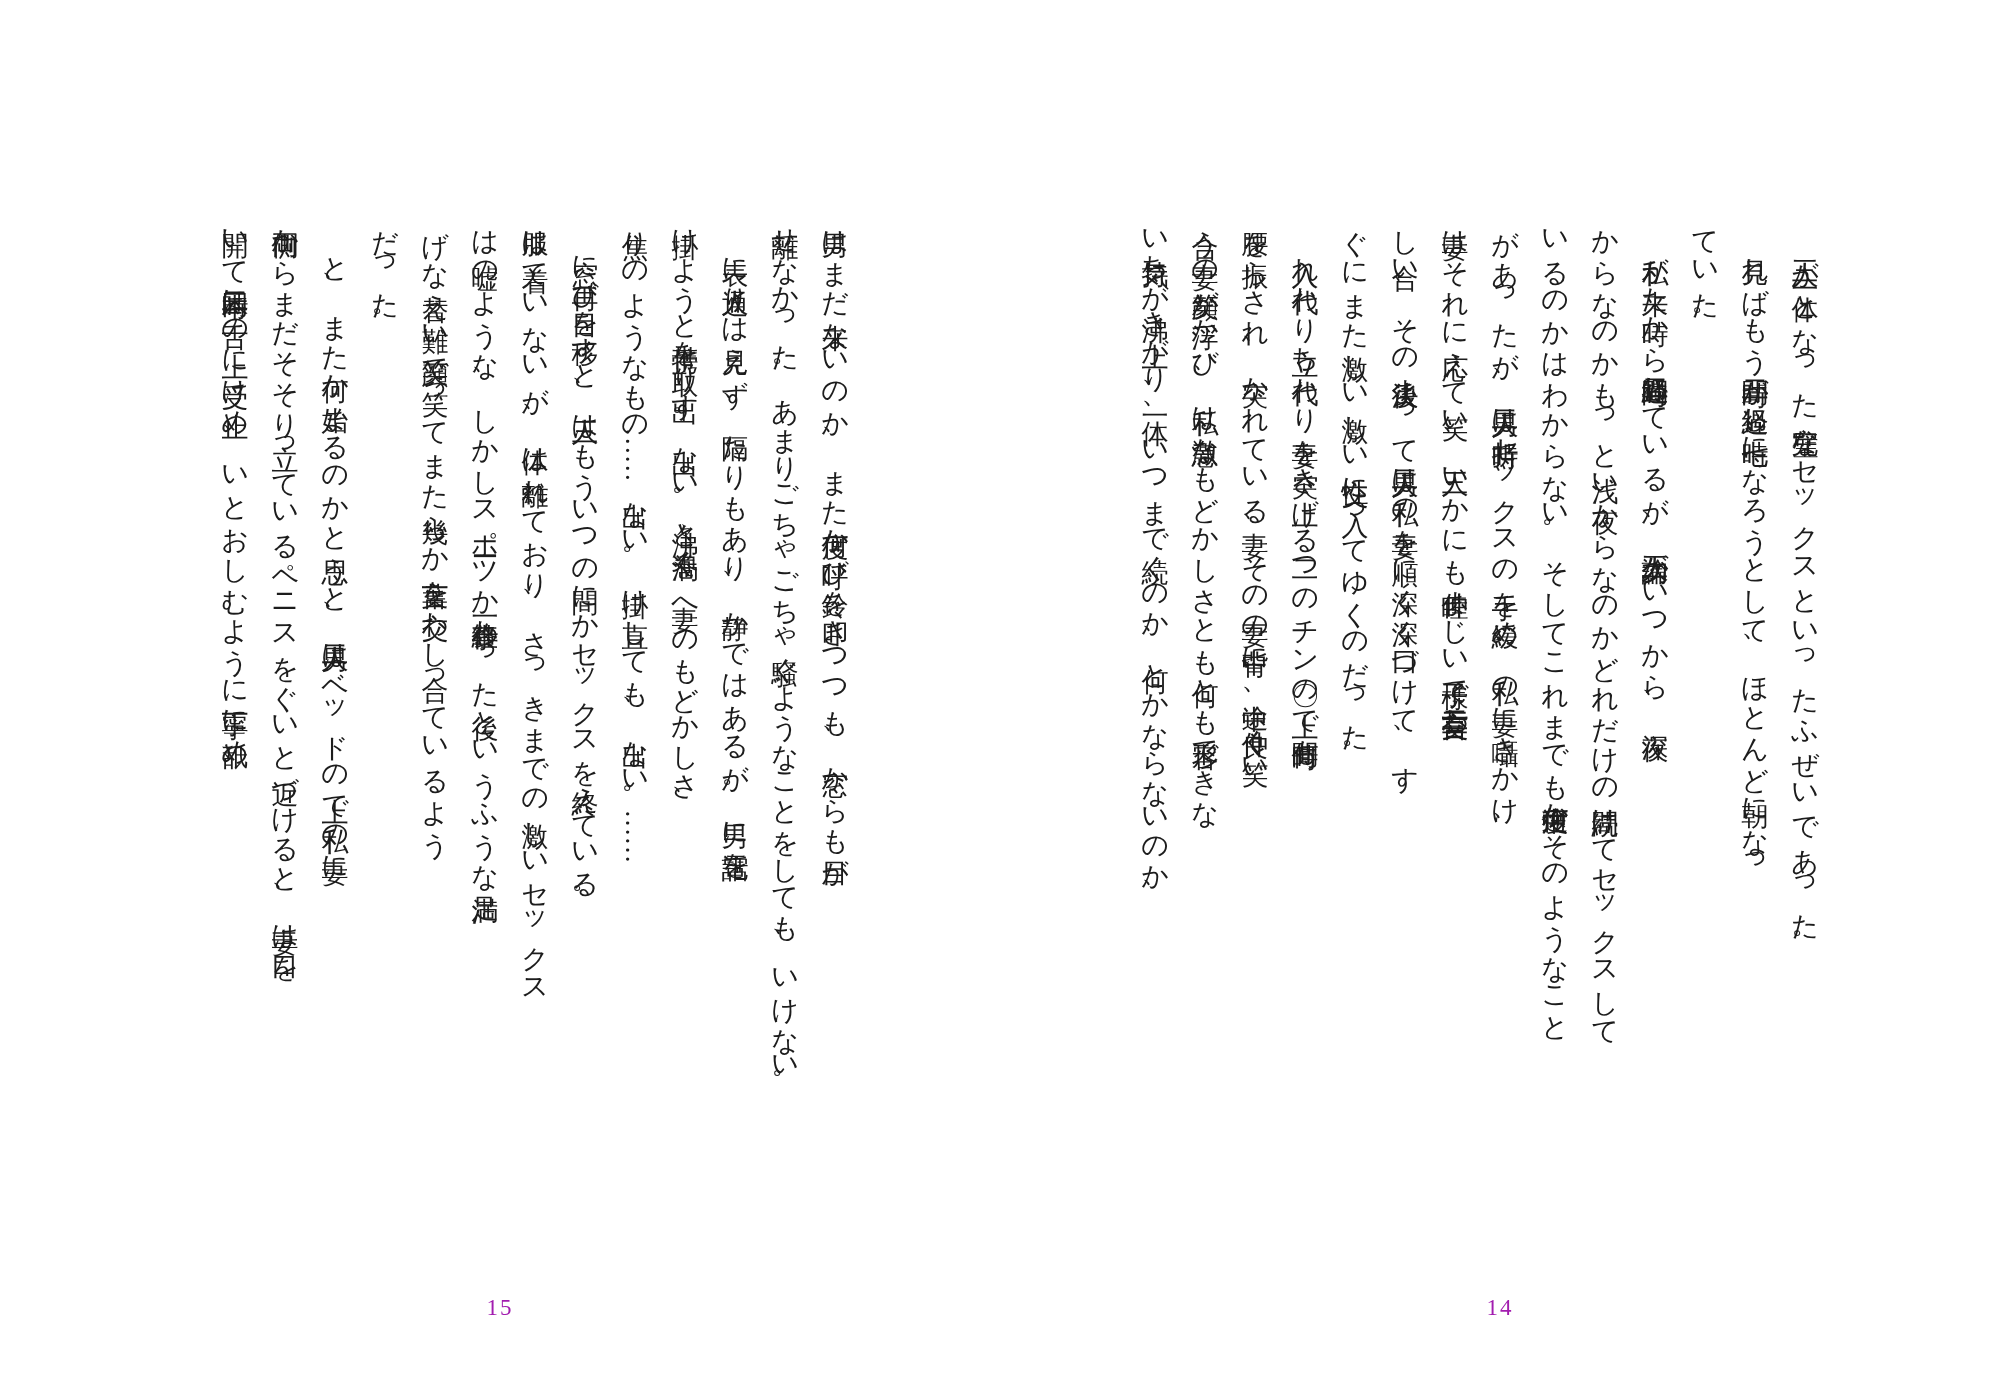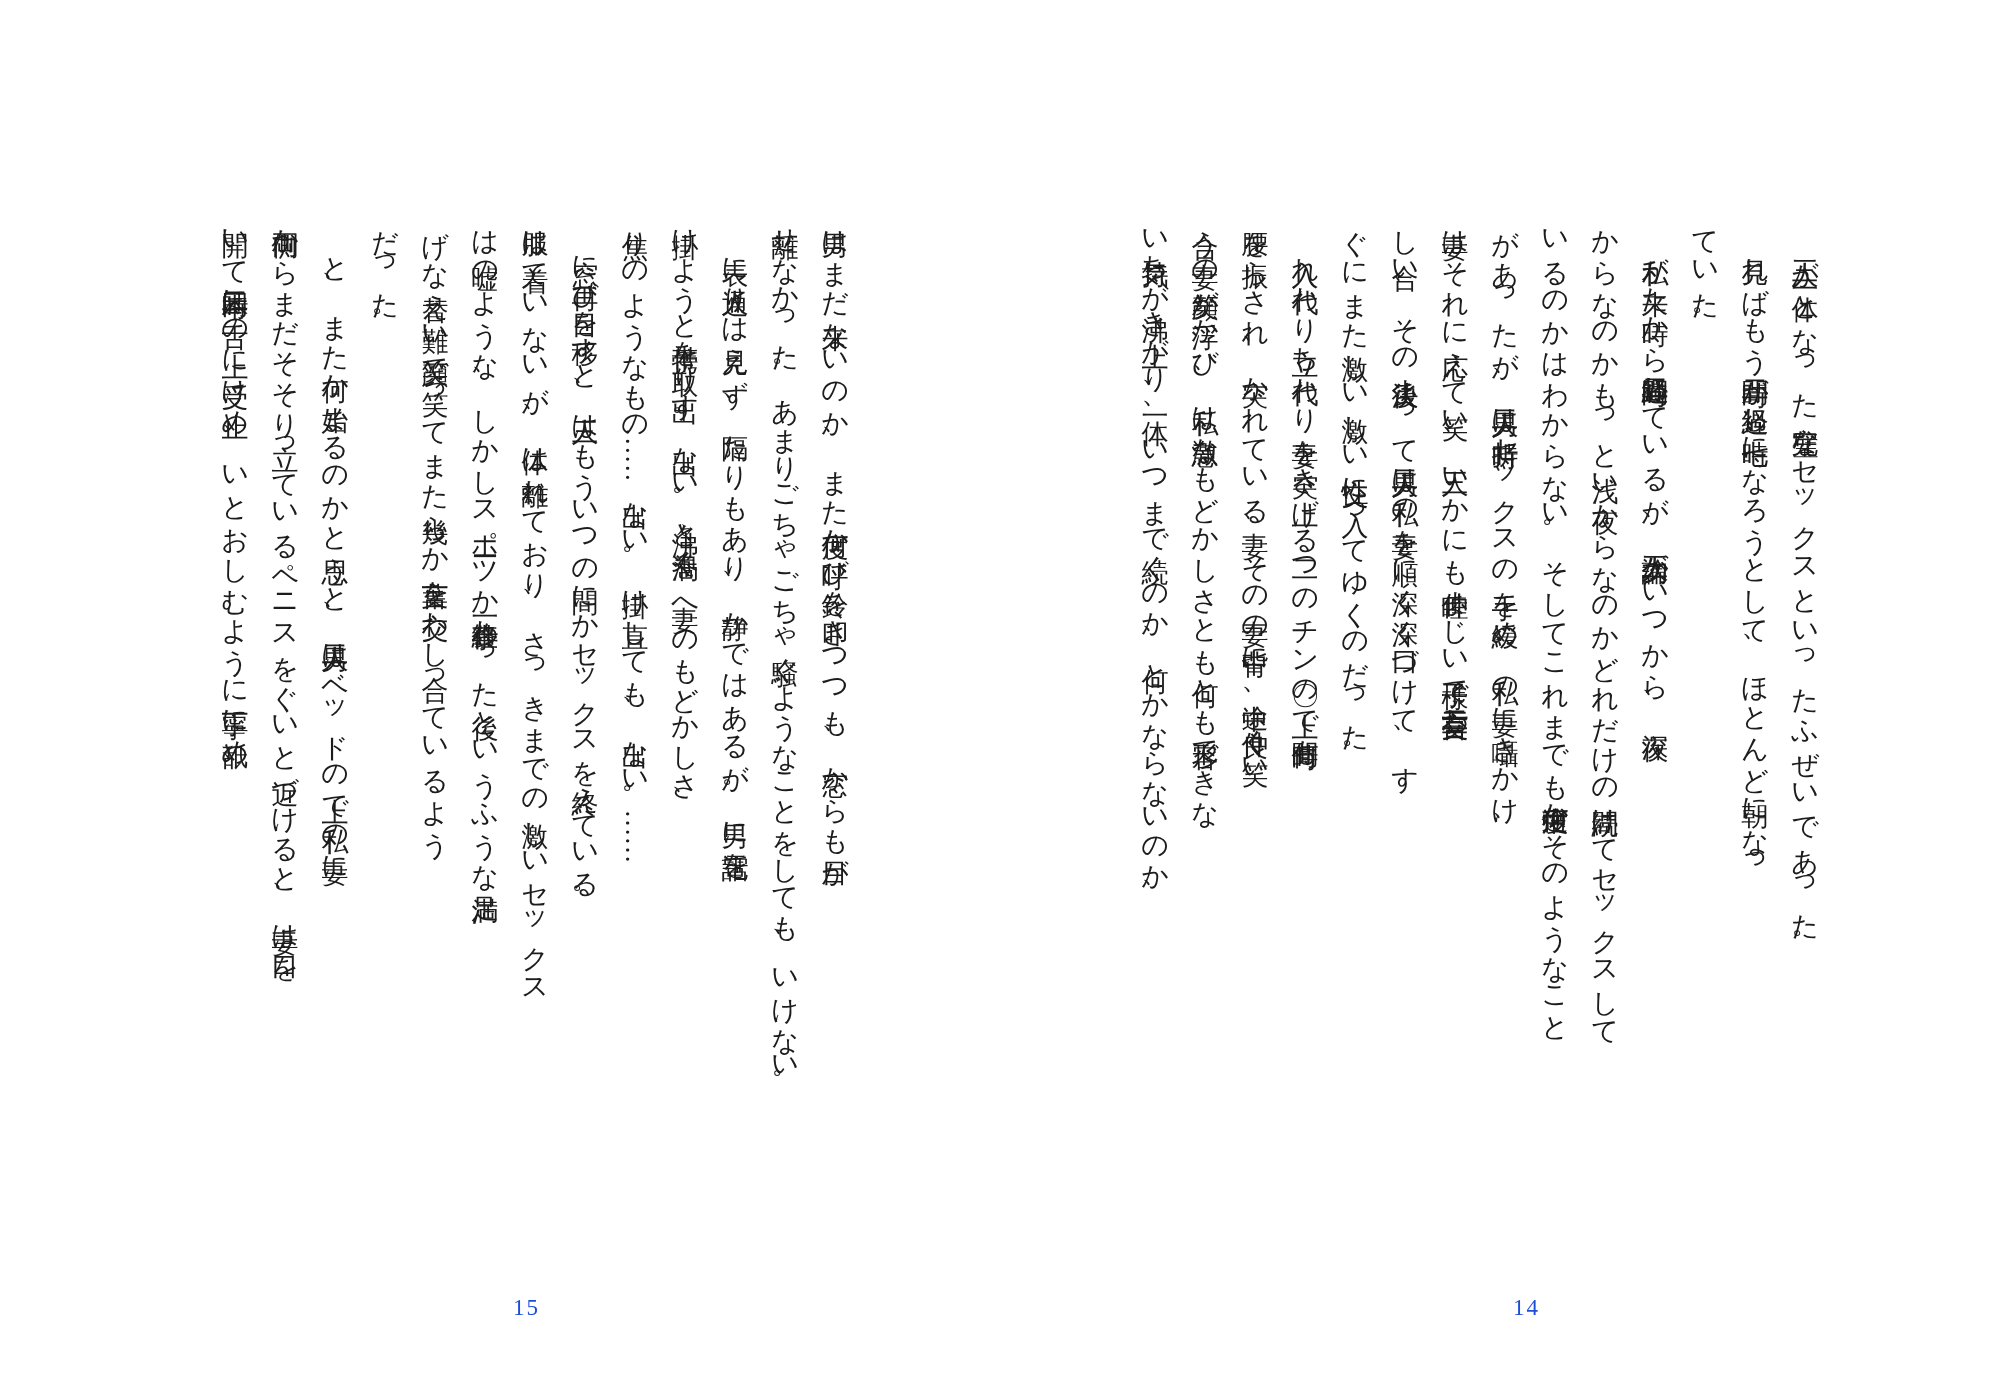--- a/index.html
+++ b/index.html
@@ -42,23 +42,23 @@
   .col {
     white-space: nowrap;
   }
   .col.indent {
     text-indent: 27px;
   }
   .page-num {
     position: absolute;
     top: 1295px;
     width: 80px;
-    text-align: right;
+    text-align: center;
     font-size: 23px;
-    color: #1d4ed8;
+    color: #a21caf;
     letter-spacing: 2px;
   }
   .pn-right { left: 530px; font-family: Liberation Serif, serif; }  
   .pn-left  { left: 460px; }  
 </style>
 </head>
 <body>
 
 <div data-name="book-spread">
 

